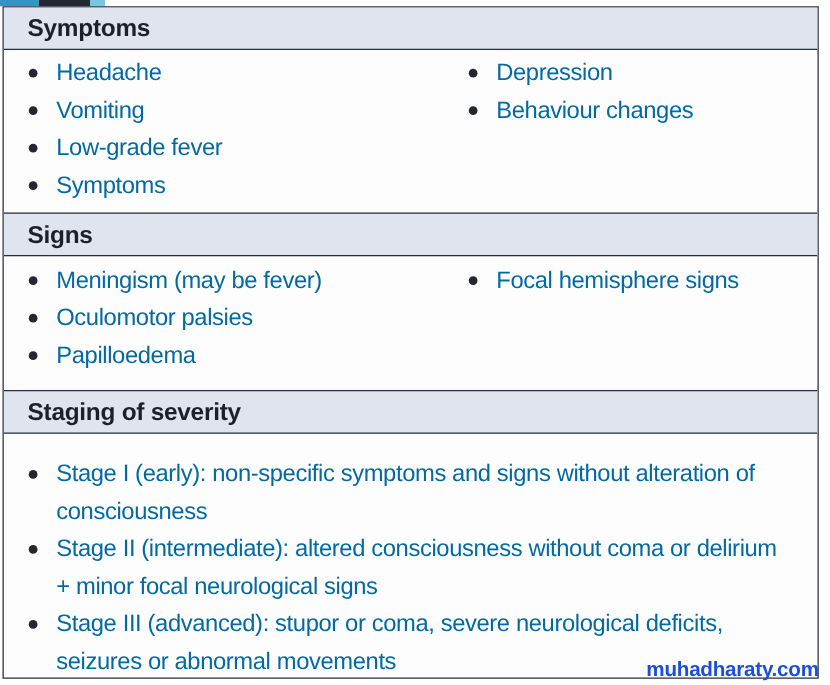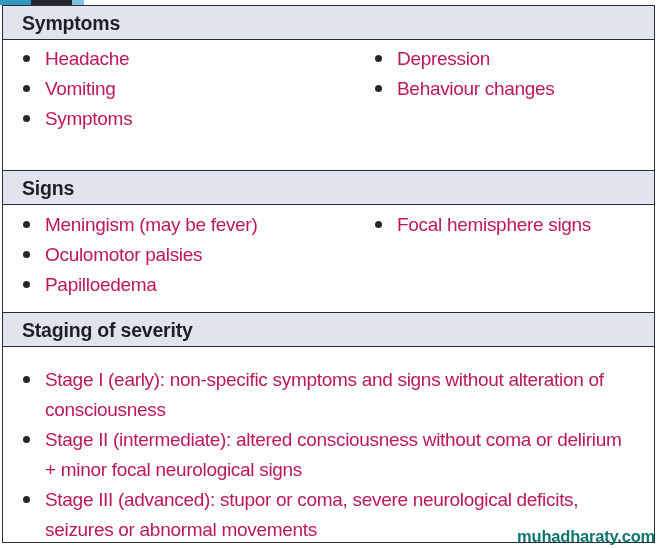--- a/index.html
+++ b/index.html
@@ -46,30 +46,30 @@
   .col1 { width: 352px; flex: none; }
   .col2 { flex: 1; }
 
   ul.blist { list-style: none; margin: 0; padding: 0; }
   ul.blist li { display: flex; align-items: flex-start; }
   .bullet {
     flex: none; width: 7px; height: 7px; border-radius: 50%;
     background: #24272e; margin: 11px 15px 0 6px;
   }
   .itext {
-    font-size: 19px; line-height: 30px; color: #be185d;
+    font-size: 19px; line-height: 30px; color: #0369a1;
     letter-spacing: -0.3px;
   }
   .sec-signs .col2 .itext { max-width: 238px; }
   .sec-staging .itext { max-width: 592px; }
 
   .watermark {
     position: absolute; right: 9px; bottom: 2px;
     font-size: 16.5px; font-weight: 700;
-    color: #0f766e; letter-spacing: -0.2px;
+    color: #1d4ed8; letter-spacing: -0.2px;
   }
 </style>
 </head>
 <body>
 
 <div class="page">
 
   <div class="top-strip">
     <span class="seg1"></span>
     <span class="seg2"></span>
@@ -83,20 +83,24 @@
       <div class="content">
         <div class="cols">
           <ul class="blist col1">
             <li>
                 <span class="bullet"></span>
                 <span class="itext">Headache</span>
               </li>
             <li>
                 <span class="bullet"></span>
                 <span class="itext">Vomiting</span>
+              </li>
+            <li>
+                <span class="bullet"></span>
+                <span class="itext">Low-grade fever</span>
               </li>
             <li>
                 <span class="bullet"></span>
                 <span class="itext">Symptoms</span>
               </li>
           </ul>
           <ul class="blist col2">
             <li>
                 <span class="bullet"></span>
                 <span class="itext">Depression</span>

